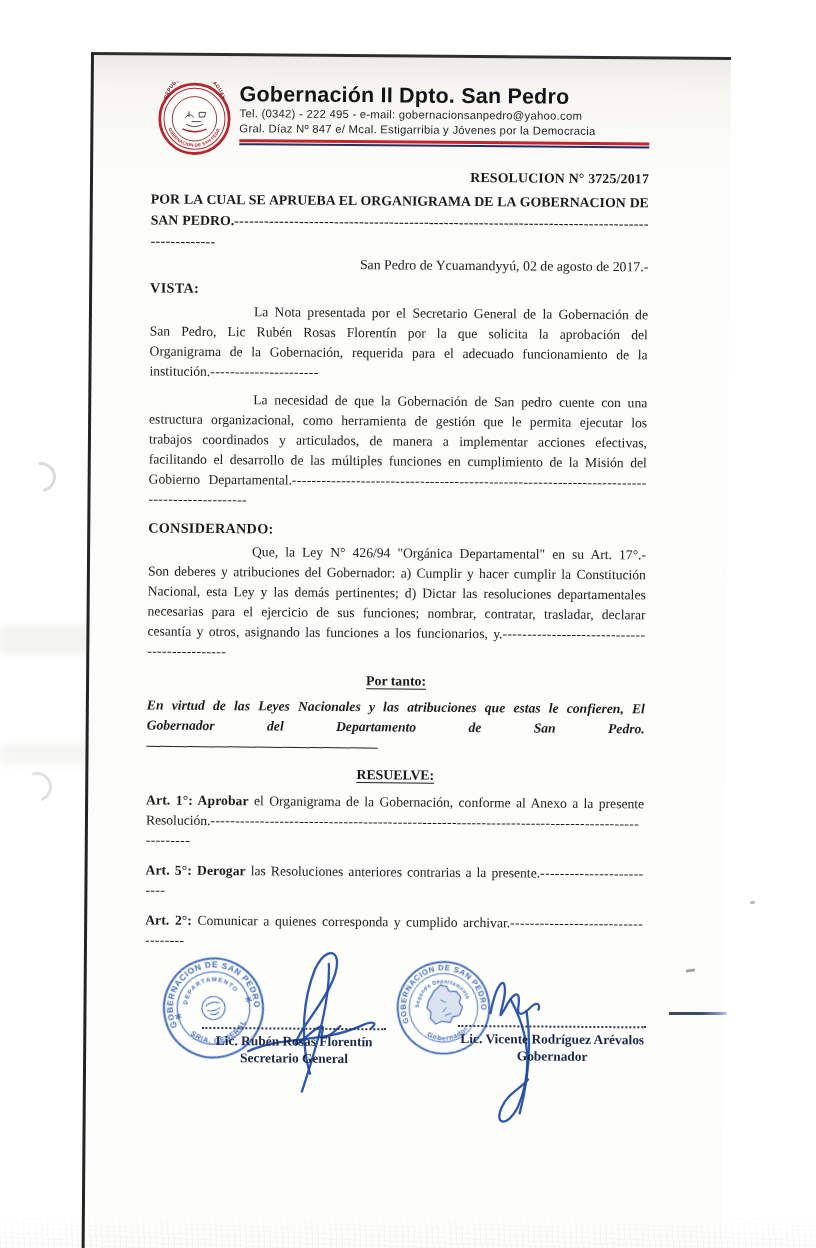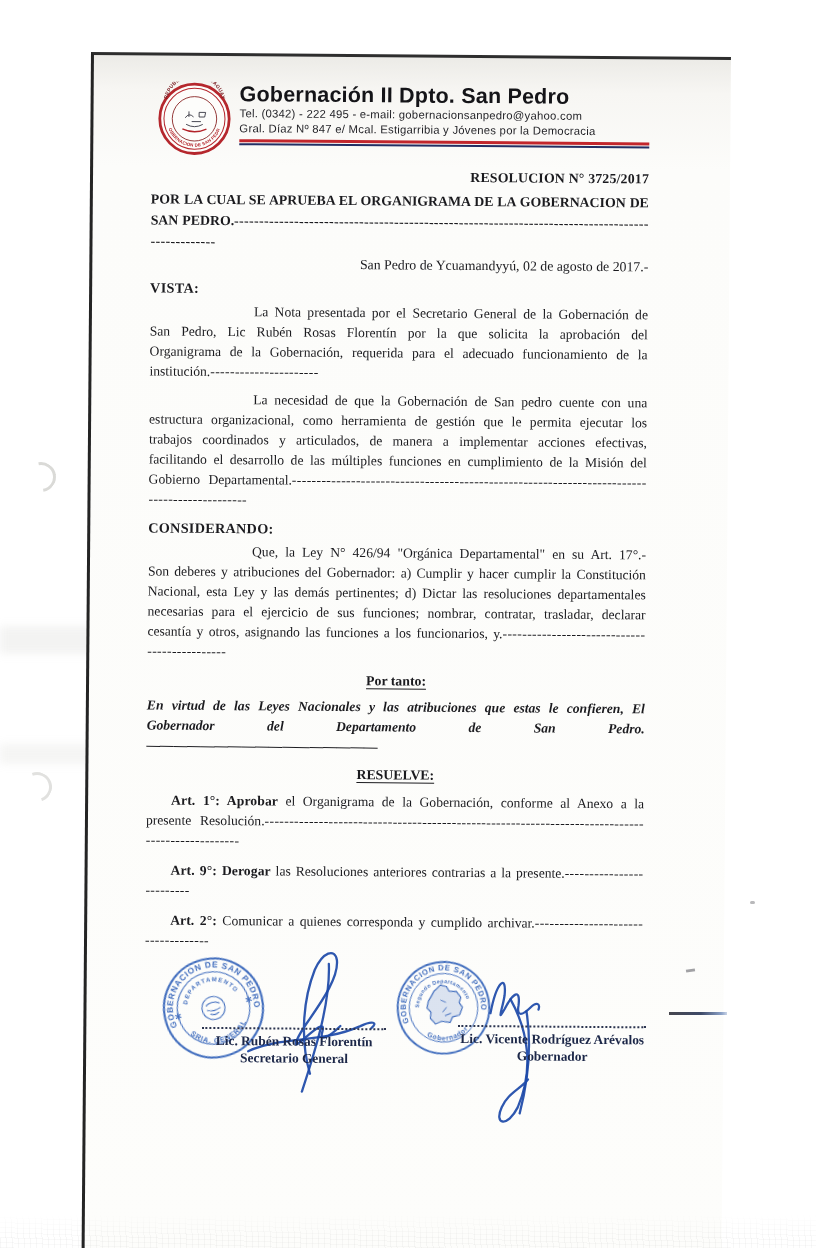--- a/index.html
+++ b/index.html
@@ -31,21 +31,21 @@
   .res-num{margin-top:8px;font-weight:bold;font-size:13.8px;text-align:right;letter-spacing:0.2px;}
   .subject{margin:5px 0 0 0;font-weight:bold;font-size:13.8px;line-height:21px;text-align:justify;}
   .dateline{margin-top:2px;font-size:13.8px;line-height:20px;text-align:right;}
   .sec-label{margin-top:5px;font-weight:bold;font-size:14.2px;line-height:19px;letter-spacing:0.3px;}
   p.body{margin:4px 0 0 0;font-size:13.6px;line-height:20px;text-align:justify;word-spacing:1.5px;}
   p.ind{text-indent:104px;}
   .center-label{margin-top:8px;text-align:center;font-weight:bold;font-size:13.8px;line-height:19px;
                 text-decoration:underline;text-underline-offset:3px;}
   p.italicp{font-weight:bold;font-style:italic;word-spacing:3px;}
   p.art{margin-top:8px;}
-  p.art b{letter-spacing:0.1px;margin-left:25px;}
+  p.art b{letter-spacing:0.1px;}
   .fill{word-break:break-all;letter-spacing:0.4px;}
   .emfill{letter-spacing:0;}
 
   
   .sig-area{position:relative;margin-top:4px;height:190px;}
   .stamp{position:absolute;}
   .stamp svg{filter:blur(0.35px);opacity:0.9;}
   .stamp-left{left:16px;top:0;width:106px;height:106px;transform:rotate(-14deg);}
   .stamp-right{left:250px;top:2px;width:98px;height:98px;transform:rotate(-10deg);}
   .st{fill:none;stroke:#2e5fb8;stroke-width:2.4;}
@@ -151,21 +151,21 @@
       <div class="sec-label" style="margin-top:9px">CONSIDERANDO:</div>
       <p class="body ind"><span>Que, la Ley N° 426/94 "Orgánica Departamental" en su Art. 17°.- Son deberes y atribuciones del Gobernador: a) Cumplir y hacer cumplir la Constitución Nacional, esta Ley y las demás pertinentes; d) Dictar las resoluciones departamentales necesarias para el ejercicio de sus funciones; nombrar, contratar, trasladar, declarar cesantía y otros, asignando las funciones a los funcionarios, y.</span><span class="fill">---------------------------------------------</span></p>
 
       <div class="center-label">Por tanto:</div>
       <p class="body italicp" style="margin-top:7px"><span>En virtud de las Leyes Nacionales y las atribuciones que estas le confieren, El Gobernador del Departamento de San Pedro.</span><span class="fill emfill">—————————————————</span></p>
 
       <div class="center-label">RESUELVE:</div>
 
       <p class="body art"><b>Art. 1°: Aprobar</b><span> el Organigrama de la Gobernación, conforme al Anexo a la presente Resolución.</span><span class="fill">------------------------------------------------------------------------------------------------</span></p>
 
-      <p class="body art" style="margin-top:10px"><b>Art. 9°: Derogar</b><span> las Resoluciones anteriores contrarias a la presente.</span><span class="fill">-------------------------</span></p>
+      <p class="body art" style="margin-top:10px"><b>Art. 5°: Derogar</b><span> las Resoluciones anteriores contrarias a la presente.</span><span class="fill">-------------------------</span></p>
 
       <p class="body art" style="margin-top:10px"><b>Art. 2°:</b><span> Comunicar a quienes corresponda y cumplido archivar.</span><span class="fill">-----------------------------------</span></p>
 
       <div class="sig-area">
 
         <div class="stamp stamp-left">
           <svg viewBox="0 0 120 120" width="106" height="106">
             <circle cx="60" cy="60" r="56" class="st"></circle>
             <circle cx="60" cy="60" r="41" class="st thin"></circle>
             <path id="stLTop" d="M 22.3,86.4 A 46,46 0 1 1 97.7,86.4" fill="none"></path>

